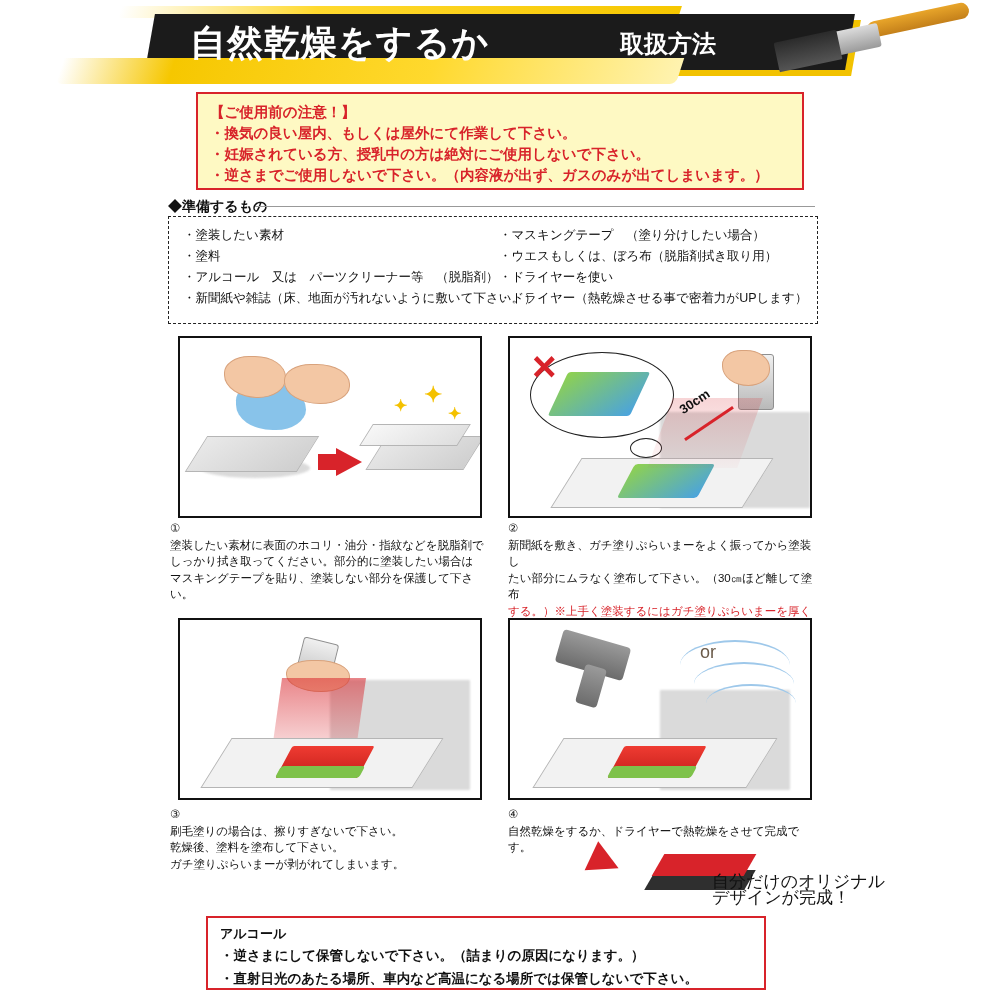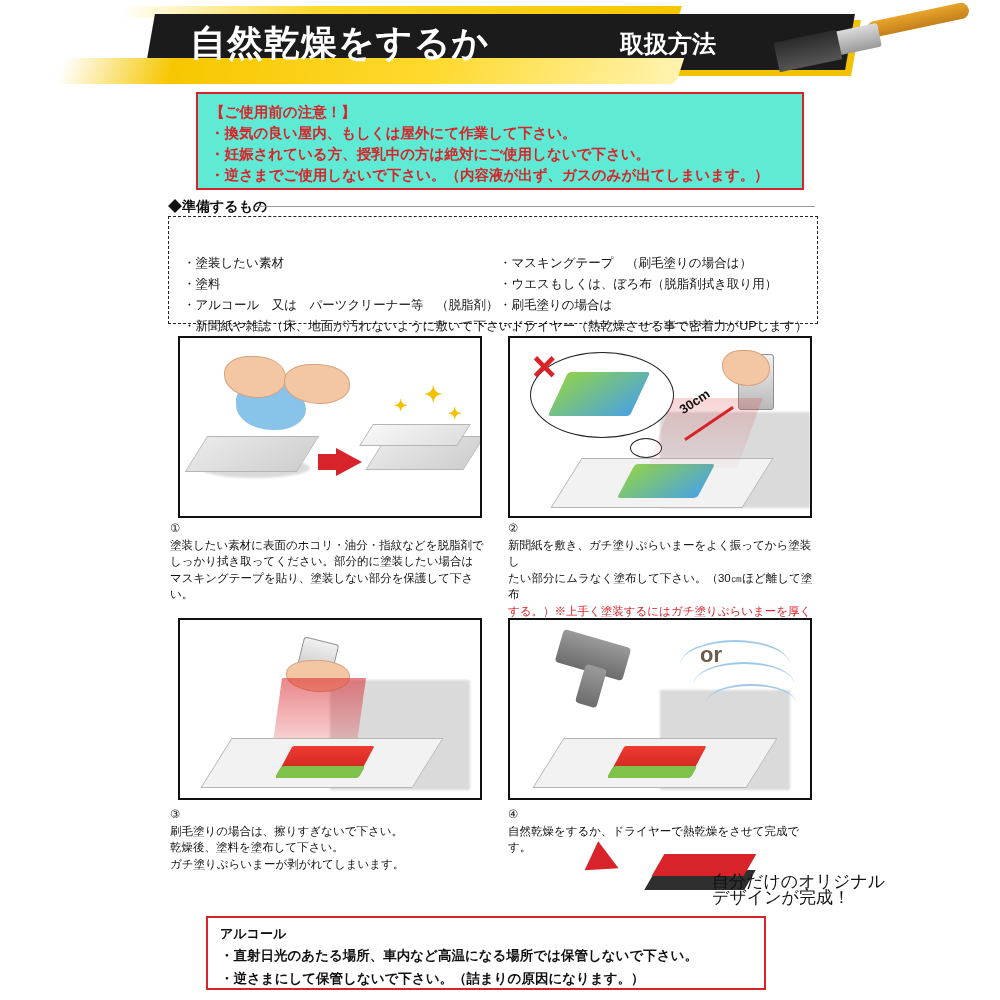--- a/index.html
+++ b/index.html
@@ -60,39 +60,39 @@
   }
   .brush .bristle{
     position:absolute;left:6px;top:30px;width:64px;height:30px;
     background:linear-gradient(180deg,#2b2b2b,#555);
     transform:rotate(-12deg);border-radius:2px 2px 1px 1px;
   }
 
   
   .caution{
     position:absolute;left:196px;top:92px;width:608px;height:98px;
-    border:2px solid #d8232a;background:#5eead4;
+    border:2px solid #d8232a;background:#fef9c3;
     padding:8px 12px;box-sizing:border-box;
   }
   .caution .line{
     color:#d8232a;font-size:14.5px;font-weight:bold;line-height:21px;white-space:nowrap;
   }
 
   
   .prep-title{
     position:absolute;left:168px;top:198px;font-size:14px;font-weight:bold;color:#111;
   }
   .prep-rule{
     position:absolute;left:255px;top:206px;width:560px;height:0;border-top:1px solid #999;
   }
   .prep-box{
     position:absolute;left:168px;top:216px;width:650px;height:108px;
     border:1.5px dashed #222;box-sizing:border-box;
   }
-  .prep-col{position:absolute;top:8px;font-size:12.5px;line-height:21px;color:#111;white-space:nowrap;margin-top:28px;}
+  .prep-col{position:absolute;top:8px;font-size:12.5px;line-height:21px;color:#111;white-space:nowrap;}
   .prep-col.left{left:14px;}
   .prep-col.right{left:330px;}
 
   
   .panel{position:absolute;border:2px solid #111;background:#fff;overflow:hidden;}
   .p1{left:178px;top:336px;width:300px;height:178px;}
   .p2{left:508px;top:336px;width:300px;height:178px;}
   .p3{left:178px;top:618px;width:300px;height:178px;}
   .p4{left:508px;top:618px;width:300px;height:178px;}
 
@@ -134,21 +134,21 @@
     border-left:26px solid #d8232a;border-top:14px solid transparent;border-bottom:14px solid transparent;
   }
   .arrow-red-tail{position:absolute;background:#d8232a;}
   .sparkle{position:absolute;color:#f4c100;font-size:16px;font-weight:bold;}
   .can{position:absolute;background:linear-gradient(180deg,#f0f0f0,#b9b9b9);border:1px solid #8f8f8f;border-radius:3px;}
   .cross{position:absolute;color:#d8232a;font-size:42px;font-weight:bold;line-height:42px;}
   .bubble{position:absolute;border:1.5px solid #222;border-radius:50%;background:#fff;}
   .greencard{position:absolute;background:linear-gradient(135deg,#8fd14f,#4aa3df);border-radius:3px;}
   .redcard{position:absolute;background:linear-gradient(180deg,#ef3b32,#c51f1a);border-radius:2px;}
   .dryer{position:absolute;background:linear-gradient(180deg,#9a9a9a,#6c6c6c);border-radius:4px;}
-  .ortext{position:absolute;font-size:22px;font-weight:bold;color:#6b5b4a;}
+  .ortext{position:absolute;font-size:18px;font-weight:normal;color:#6b5b4a;}
   .dim{position:absolute;font-size:13px;font-weight:bold;color:#111;}
   .spray-fan{
     position:absolute;
     background:linear-gradient(180deg,rgba(216,35,42,.55),rgba(216,35,42,.08));
   }
   .shadow{position:absolute;background:#bdbdbd;opacity:.55;filter:blur(1px);}
   .wave{position:absolute;border-top:2px solid #9ec8ea;border-radius:50%;}
 </style>
 </head>
 <body>
@@ -179,23 +179,23 @@
   <div class="prep-title">◆準備するもの</div>
   <div class="prep-rule"></div>
   <div class="prep-box">
     <div class="prep-col left">
       <div>・塗装したい素材</div>
       <div>・塗料</div>
       <div>・アルコール　又は　パーツクリーナー等　（脱脂剤）</div>
       <div>・新聞紙や雑誌（床、地面が汚れないように敷いて下さい。）</div>
     </div>
     <div class="prep-col right">
-      <div>・マスキングテープ　（刷毛塗りの場合は）</div>
+      <div>・マスキングテープ　（塗り分けしたい場合）</div>
       <div>・ウエスもしくは、ぼろ布（脱脂剤拭き取り用）</div>
-      <div>・刷毛塗りの場合は</div>
+      <div>・ドライヤーを使い</div>
       <div>・ドライヤー（熱乾燥させる事で密着力がUPします）</div>
     </div>
   </div>
 
   <div class="panel p1">
     <div class="shadow" style="left:20px;top:120px;width:110px;height:20px;border-radius:50%;"></div>
     <div class="plate" style="left:16px;top:98px;width:110px;height:34px;transform:skewX(-32deg);"></div>
     <div class="cloth" style="left:56px;top:44px;width:70px;height:48px;"></div>
     <div class="hand" style="left:44px;top:18px;width:60px;height:40px;"></div>
     <div class="hand" style="left:104px;top:26px;width:64px;height:38px;"></div>
@@ -277,17 +277,17 @@
     <div class="base"></div>
     <div class="top"></div>
   </div>
   <div class="finish-note">
     <div>自分だけのオリジナル</div>
     <div>デザインが完成！</div>
   </div>
 
   <div class="storage">
     <div class="t">アルコール</div>
+    <div class="l">・逆さまにして保管しないで下さい。（詰まりの原因になります。）</div>
     <div class="l">・直射日光のあたる場所、車内など高温になる場所では保管しないで下さい。</div>
-    <div class="l">・逆さまにして保管しないで下さい。（詰まりの原因になります。）</div>
   </div>
 
 </div>
 
 </body></html>

